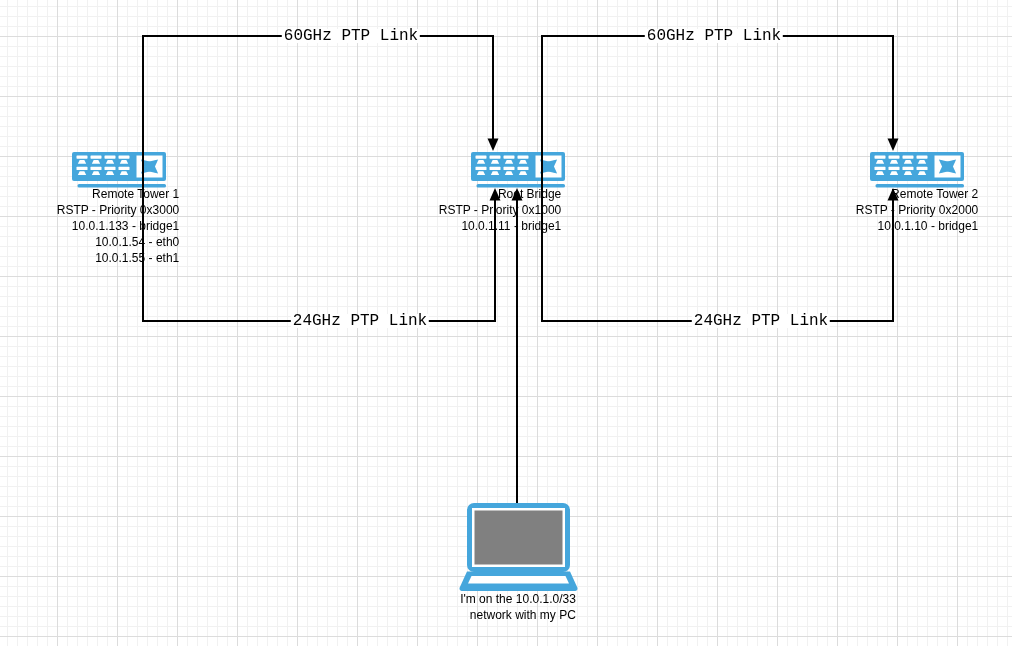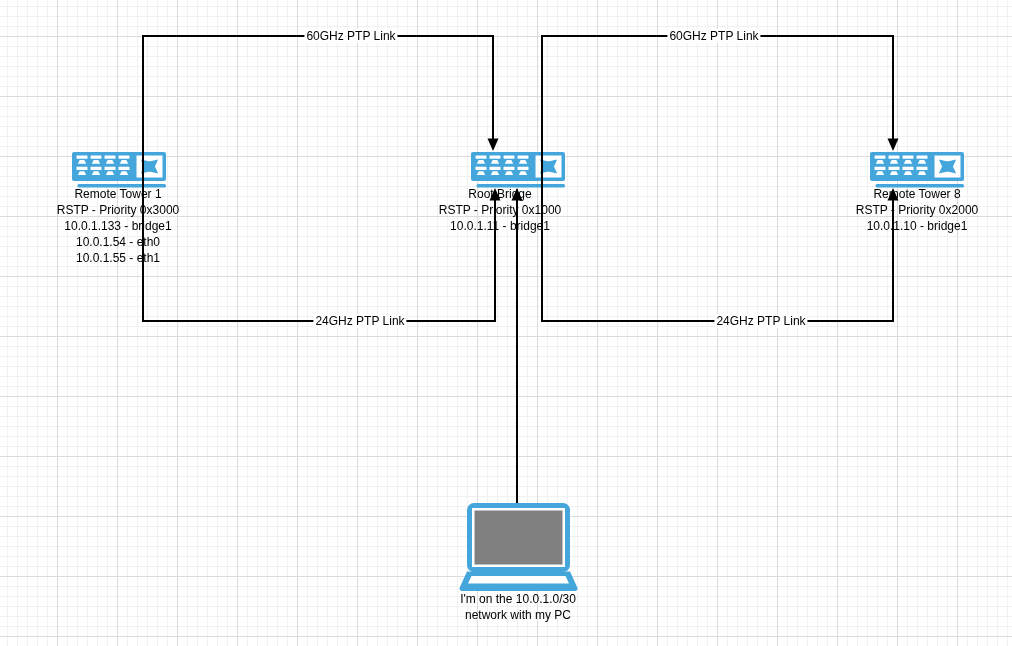--- a/index.html
+++ b/index.html
@@ -14,25 +14,25 @@
       linear-gradient(90deg, var(--grid_minor,#f1f1f1) 1px, transparent 1px);
     background-size:60px 60px,60px 60px,10px 10px,10px 10px;
     background-position:57px 36px,57px 36px,7px 6px,7px 6px;
   }
   .icon{position:absolute;}
   .dev{fill:var(--device,#45A6DC);}
   .devs{stroke:var(--device,#45A6DC);}
   .connectors{position:absolute;left:0;top:0;}
   .node-label{
     position:absolute;transform:translateX(-50%);
-    text-align:center;font-size:12px;line-height:16px;white-space:nowrap;
+    text-align:right;font-size:12px;line-height:16px;white-space:nowrap;
   }
   .edge-label{
     position:absolute;transform:translate(-50%,-50%);
-    font-size:12px;line-height:14px;background:#fff;padding:0 2px;white-space:nowrap;
+    font-size:16px;line-height:14px;background:#fff;padding:0 2px;white-space:nowrap;font-family:Liberation Mono, monospace;
   }
 </style>
 </head>
 <body>
 
 <div class="canvas">
 
   <svg width="0" height="0" style="position:absolute" aria-hidden="true">
     <defs>
       <marker id="xarr" viewBox="0 0 10 10" refX="7.5" refY="5" markerWidth="5" markerHeight="5" orient="auto-start-reverse">
@@ -112,23 +112,23 @@
     <div>10.0.1.55 - eth1</div>
   </div>
 
   <div class="node-label" style="left:500px;top:186px">
     <div>Root Bridge</div>
     <div>RSTP - Priority 0x1000</div>
     <div>10.0.1.11 - bridge1</div>
   </div>
 
   <div class="node-label" style="left:917px;top:186px">
-    <div>Remote Tower 8</div>
+    <div>Remote Tower 2</div>
     <div>RSTP - Priority 0x2000</div>
     <div>10.0.1.10 - bridge1</div>
   </div>
 
   <div class="node-label" style="left:518px;top:591px">
-    <div>I'm on the 10.0.1.0/30</div>
+    <div>I'm on the 10.0.1.0/33</div>
     <div>network with my PC</div>
   </div>
 
 </div>
 
 </body></html>

